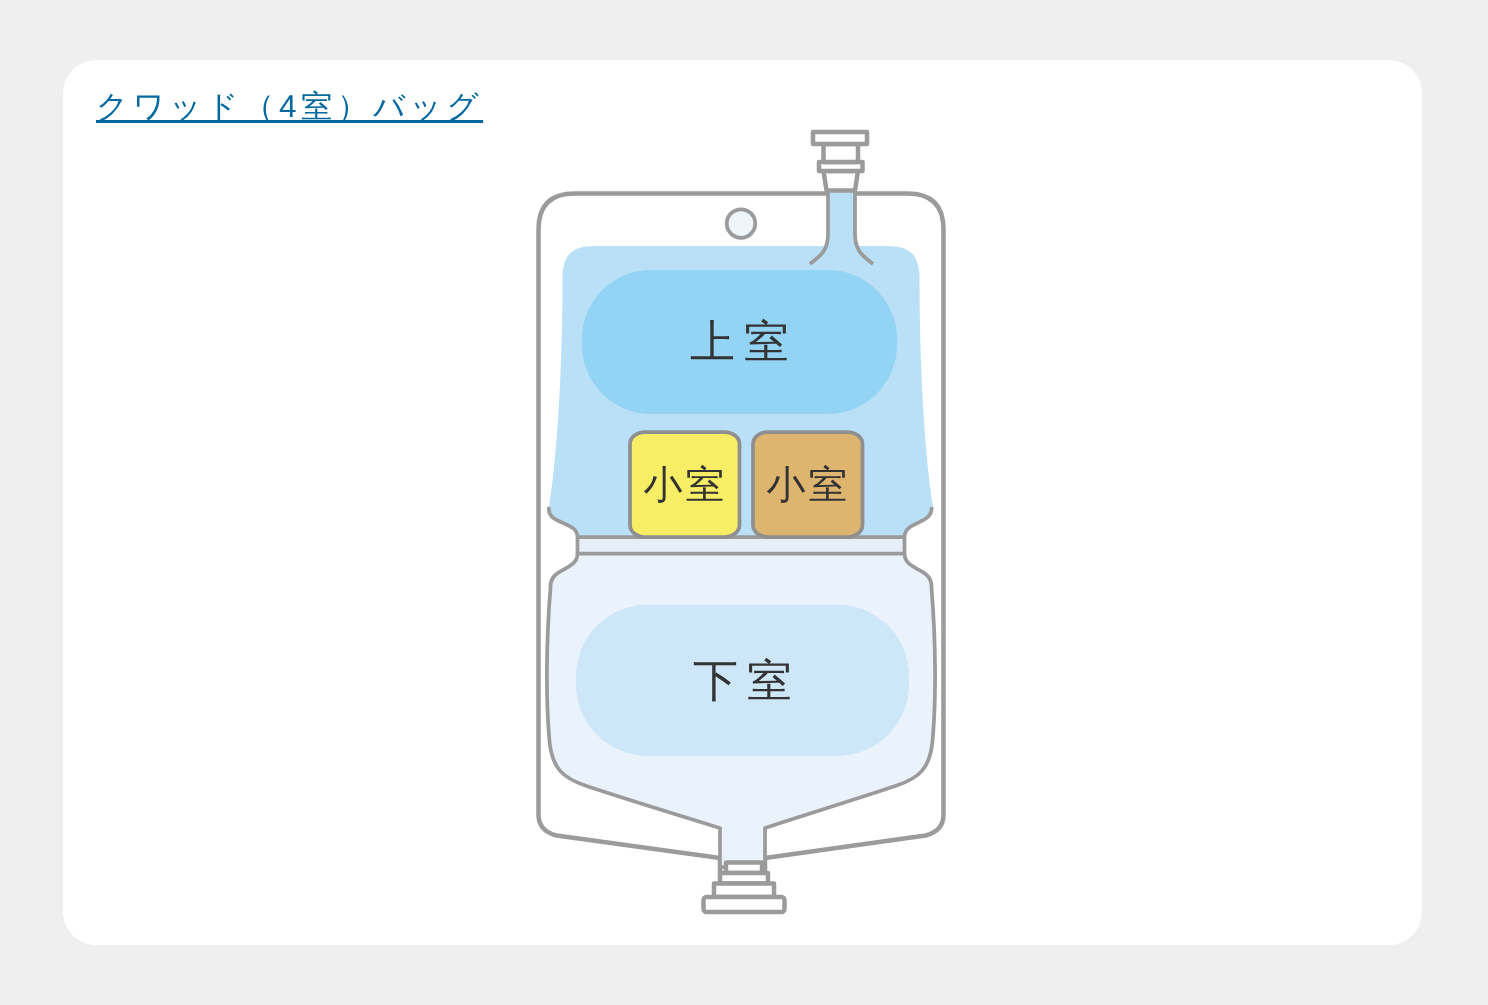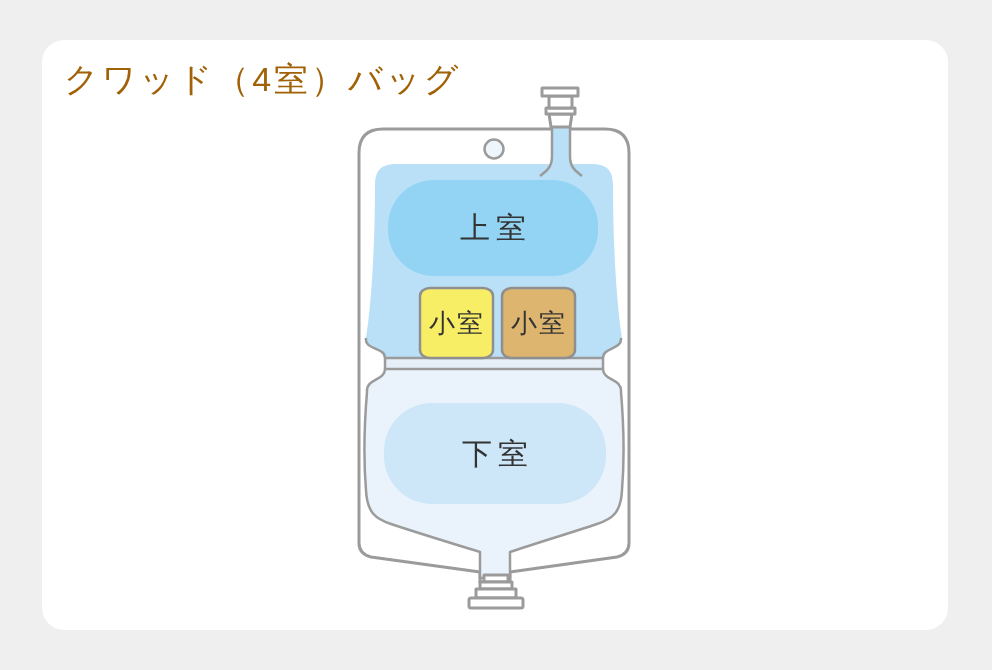--- a/index.html
+++ b/index.html
@@ -17,23 +17,24 @@
     top: 40px;
     width: 906px;
     height: 590px;
     background: #ffffff;
     border-radius: 22px;
   }
   .title {
     position: absolute;
     left: 64px;
     top: 57px;
-    font-size: 34px;
+    font-size: 21px;
     letter-spacing: 3px;
-    color: #a16207;
+    color: #0369a1;
+    text-decoration: underline;
   }
   svg.diagram {
     position: absolute;
     left: 0;
     top: 0;
     width: 992px;
     height: 670px;
   }
   .outline { stroke: #9b9b9b; }
   .bag-body { fill: #ffffff; stroke: #9b9b9b; stroke-width: 3; stroke-linejoin: round; }

